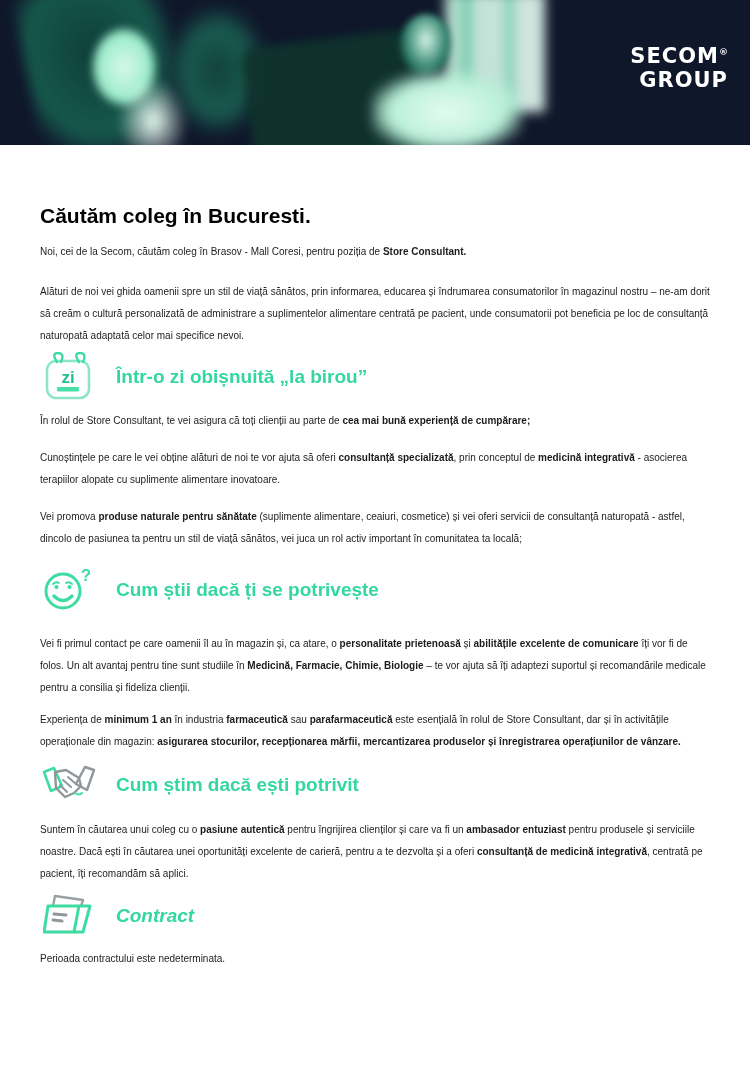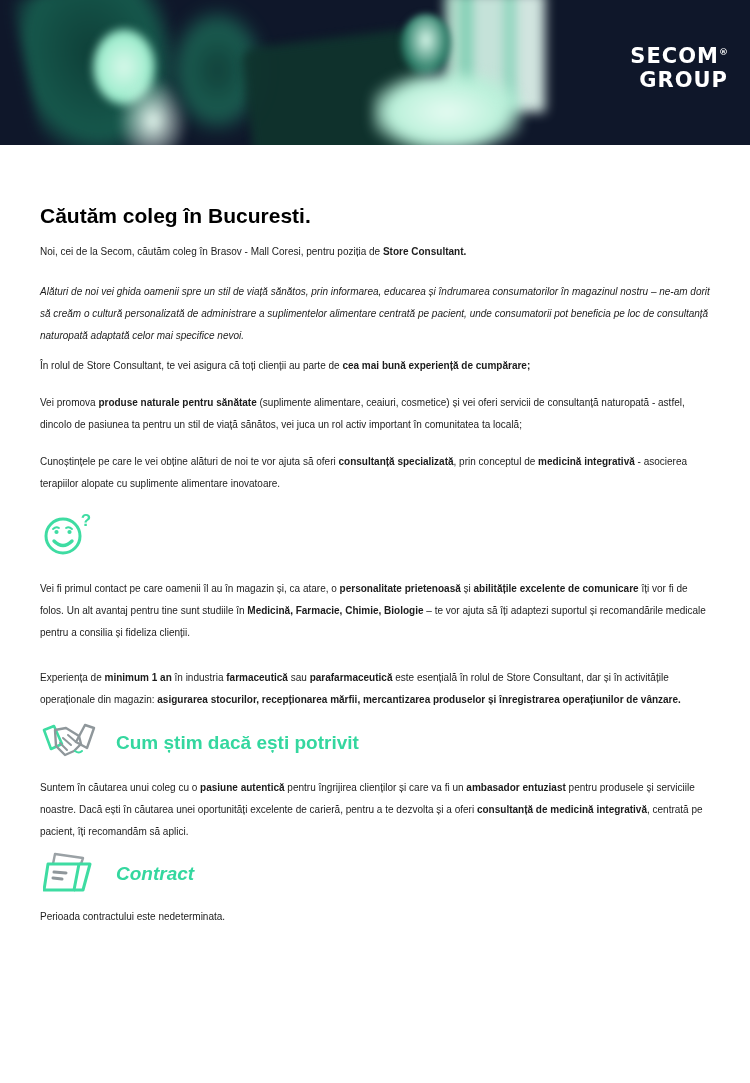--- a/index.html
+++ b/index.html
@@ -43,23 +43,23 @@
   h1.page-title {
     margin-top:58px;
     font-size:21px; line-height:26px; font-weight:bold;
     color:#000000;
   }
 
   p.para { font-size:10px; line-height:22px; }
   p.para b { font-weight:bold; }
 
   .mt12 { margin-top:12px; }
-  .mt18 { margin-top:18px;font-style:italic; }
+  .mt18 { margin-top:18px; }
   .mt15 { margin-top:15px; }
-  .mt13 { margin-top:23px; }
+  .mt13 { margin-top:10px; }
   .mt10 { margin-top:18px; }
   .mt9  { margin-top:9px; }
   .mt8  { margin-top:8px; }
   .mt7  { margin-top:7px; }
 
   .sec-head {
     display:flex; align-items:center; gap:18px;
     margin-top:10px;
   }
   .sec-head .ico { width:58px; height:50px; display:flex; align-items:center; justify-content:center; flex:0 0 58px; }
@@ -91,36 +91,50 @@
   </div>
 </div>
 
 <div class="content">
 
   <h1 class="page-title">Căutăm coleg în Bucuresti.</h1>
 
   <p class="para mt12"><span>Noi, cei de la Secom, căutăm coleg în Brasov - Mall Coresi, pentru poziția de </span><b>Store Consultant.</b></p>
   <p class="para mt18"><span>Alături de noi vei ghida oamenii spre un stil de viață sănătos, prin informarea, educarea și îndrumarea consumatorilor în magazinul nostru – ne-am dorit să creăm o cultură personalizată de administrare a suplimentelor alimentare centrată pe pacient, unde consumatorii pot beneficia pe loc de consultanță naturopată adaptată celor mai specifice nevoi.</span></p>
 
+  <div class="sec-head sh1">
+    <span class="ico">
+      <svg width="54" height="50" viewBox="0 0 54 50">
+        <rect x="5" y="9" width="42" height="37" rx="9" fill="none" stroke="#8ce6c7" stroke-width="2.6"></rect>
+        <path d="M15 10 q-6 -9 1 -9 q7 0 3 9" fill="none" stroke="#3edca2" stroke-width="2.4" stroke-linecap="round"></path>
+        <path d="M37 10 q-6 -9 1 -9 q7 0 3 9" fill="none" stroke="#3edca2" stroke-width="2.4" stroke-linecap="round"></path>
+        <text x="26" y="31" text-anchor="middle" font-family="Liberation Sans, sans-serif" font-size="17" font-weight="bold" fill="#23bd92">zi</text>
+        <rect x="15" y="35" width="22" height="4.5" rx="1" fill="#48dfa8"></rect>
+        <path d="M38 46 q6 -1 9 -7" fill="none" stroke="#8ce6c7" stroke-width="2"></path>
+      </svg>
+    </span>
+    <h2>Într-o zi obișnuită „la birou”</h2>
+  </div>
   <p class="para mt8"><span>În rolul de Store Consultant, te vei asigura că toți clienții au parte de </span><b>cea mai bună experiență de cumpărare;</b></p>
+  <p class="para mt15"><span>Cunoștințele pe care le vei obține alături de noi te vor ajuta să oferi </span><b>consultanță specializată</b><span>, prin conceptul de </span><b>medicină integrativă</b><span> - asocierea terapiilor alopate cu suplimente alimentare inovatoare.</span></p>
   <p class="para mt15"><span>Vei promova </span><b>produse naturale pentru sănătate</b><span> (suplimente alimentare, ceaiuri, cosmetice) și vei oferi servicii de consultanță naturopată - astfel, dincolo de pasiunea ta pentru un stil de viață sănătos, vei juca un rol activ important în comunitatea ta locală;</span></p>
-  <p class="para mt15"><span>Cunoștințele pe care le vei obține alături de noi te vor ajuta să oferi </span><b>consultanță specializată</b><span>, prin conceptul de </span><b>medicină integrativă</b><span> - asocierea terapiilor alopate cu suplimente alimentare inovatoare.</span></p>
 
   <div class="sec-head sh2">
     <span class="ico">
       <svg width="54" height="46" viewBox="0 0 54 46">
         <circle cx="21" cy="24" r="17" fill="none" stroke="#3edca2" stroke-width="3"></circle>
         <circle cx="14.5" cy="20" r="2.1" fill="#3edca2"></circle>
         <circle cx="27.5" cy="20" r="2.1" fill="#3edca2"></circle>
         <path d="M11 17 q3 -3 6 -1" fill="none" stroke="#3edca2" stroke-width="1.8" stroke-linecap="round"></path>
         <path d="M24 16 q3 -2 6 1" fill="none" stroke="#3edca2" stroke-width="1.8" stroke-linecap="round"></path>
         <path d="M12 29 q9 9 18 0" fill="none" stroke="#3edca2" stroke-width="3.4" stroke-linecap="round"></path>
         <text x="44" y="14" text-anchor="middle" font-family="Liberation Sans, sans-serif" font-size="17" font-weight="bold" fill="#3edca2">?</text>
       </svg>
     </span>
+    <h2>Cum știi dacă ți se potrivește</h2>
   </div>
   <p class="para mt10"><span>Vei fi primul contact pe care oamenii îl au în magazin și, ca atare, o </span><b>personalitate prietenoasă</b><span> și </span><b>abilitățile excelente de comunicare</b><span> îți vor fi de folos. Un alt avantaj pentru tine sunt studiile în </span><b>Medicină, Farmacie, Chimie, Biologie</b><span> – te vor ajuta să îți adaptezi suportul și recomandările medicale pentru a consilia și fideliza clienții.</span></p>
   <p class="para mt13"><span>Experiența de </span><b>minimum 1 an</b><span> în industria </span><b>farmaceutică</b><span> sau </span><b>parafarmaceutică</b><span> este esențială în rolul de Store Consultant, dar și în activitățile operaționale din magazin: </span><b>asigurarea stocurilor, recepționarea mărfii, mercantizarea produselor și înregistrarea operațiunilor de vânzare.</b></p>
 
   <div class="sec-head sh3">
     <span class="ico">
       <svg width="56" height="42" viewBox="0 0 56 42">
         <path d="M3 8 L13 4 L21 22 L10 27 Z" fill="none" stroke="#3edca2" stroke-width="2.6" stroke-linejoin="round"></path>
         <path d="M53 6 L44 3 L35 20 L46 26 Z" fill="none" stroke="#8f979b" stroke-width="2.4" stroke-linejoin="round"></path>
         <path d="M14 8 L25 6 L38 14 L40 22 L33 29 L24 33 L15 24 Z" fill="none" stroke="#8f979b" stroke-width="2.4" stroke-linejoin="round"></path>

